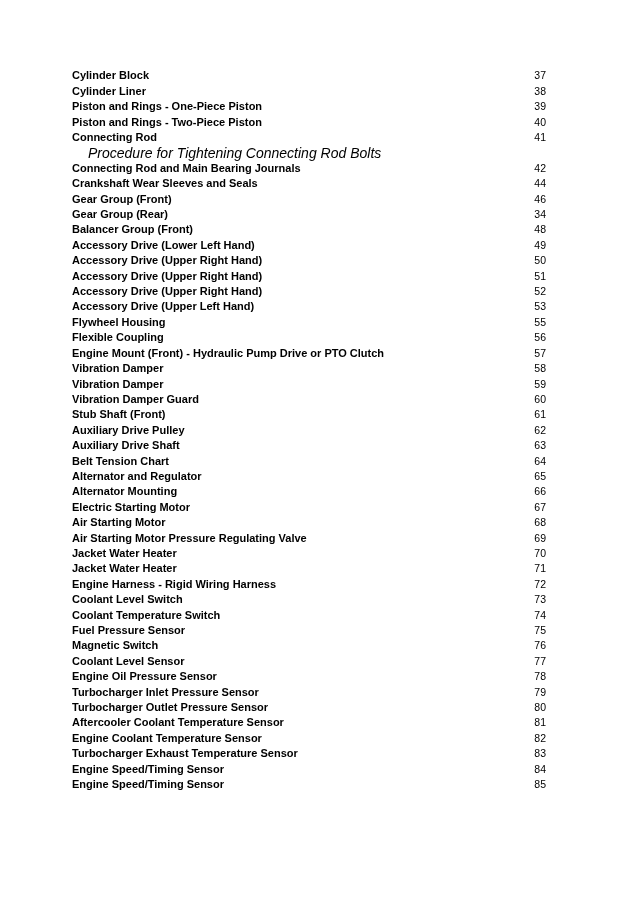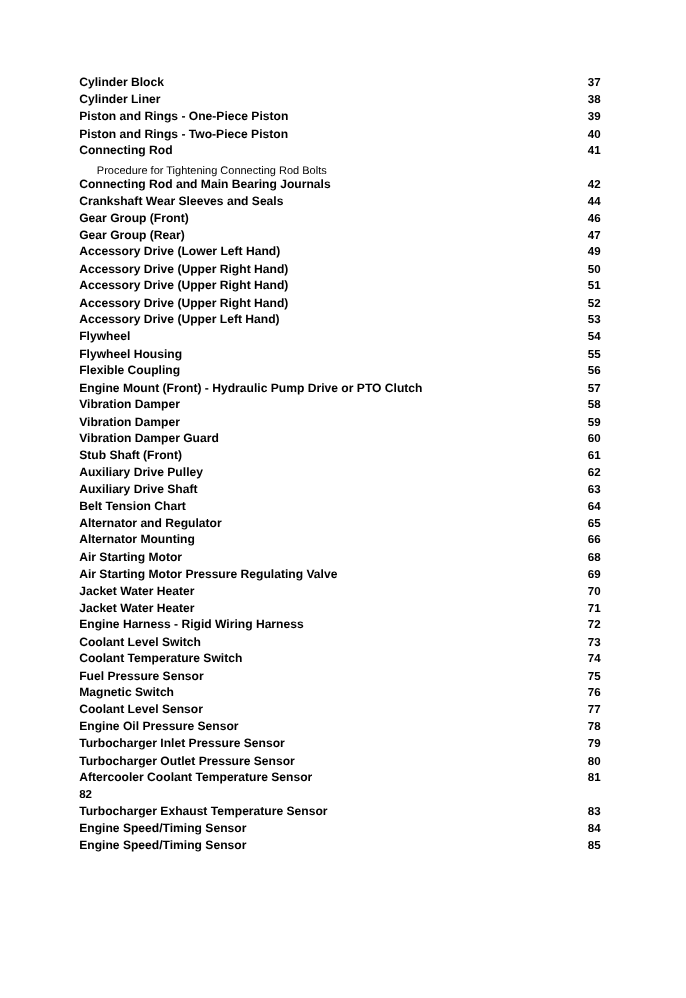--- a/index.html
+++ b/index.html
@@ -23,43 +23,44 @@
   }
   .toc {
     position: absolute;
     left: 72px;
     top: 68.4px;
     width: 474px;
   }
   .toc-row {
     display: flex;
     justify-content: space-between;
-    align-items: flex-end;
+    align-items: center;
     height: 15.42px;
     overflow: visible;
     white-space: nowrap;
   }
   .toc-title {
     font-size: 11px;
     font-weight: 700;
     color: #000000;
     line-height: 15.42px;
     letter-spacing: 0;
   }
   .toc-page {
     font-size: 10.5px;
-    font-weight: 700;
+    font-weight: 400;
     color: #000000;
     line-height: 15.42px;
   }
   .toc-row.sub .toc-title {
-    font-size: 10px;
+    font-size: 14px;
     font-weight: 400;
     line-height: 11px;
     padding-left: 16px;
+    font-style: italic;
   }
 </style>
 </head>
 <body>
 
 <div class="page">
   <div class="toc">
       <div class="toc-row">
         <span class="toc-title">Cylinder Block</span>
         <span class="toc-page">37</span>
@@ -91,21 +92,25 @@
       <div class="toc-row">
         <span class="toc-title">Crankshaft Wear Sleeves and Seals</span>
         <span class="toc-page">44</span>
       </div>
       <div class="toc-row">
         <span class="toc-title">Gear Group (Front)</span>
         <span class="toc-page">46</span>
       </div>
       <div class="toc-row">
         <span class="toc-title">Gear Group (Rear)</span>
-        <span class="toc-page">47</span>
+        <span class="toc-page">34</span>
+      </div>
+      <div class="toc-row">
+        <span class="toc-title">Balancer Group (Front)</span>
+        <span class="toc-page">48</span>
       </div>
       <div class="toc-row">
         <span class="toc-title">Accessory Drive (Lower Left Hand)</span>
         <span class="toc-page">49</span>
       </div>
       <div class="toc-row">
         <span class="toc-title">Accessory Drive (Upper Right Hand)</span>
         <span class="toc-page">50</span>
       </div>
       <div class="toc-row">
@@ -114,24 +119,20 @@
       </div>
       <div class="toc-row">
         <span class="toc-title">Accessory Drive (Upper Right Hand)</span>
         <span class="toc-page">52</span>
       </div>
       <div class="toc-row">
         <span class="toc-title">Accessory Drive (Upper Left Hand)</span>
         <span class="toc-page">53</span>
       </div>
       <div class="toc-row">
-        <span class="toc-title">Flywheel</span>
-        <span class="toc-page">54</span>
-      </div>
-      <div class="toc-row">
         <span class="toc-title">Flywheel Housing</span>
         <span class="toc-page">55</span>
       </div>
       <div class="toc-row">
         <span class="toc-title">Flexible Coupling</span>
         <span class="toc-page">56</span>
       </div>
       <div class="toc-row">
         <span class="toc-title">Engine Mount (Front) - Hydraulic Pump Drive or PTO Clutch</span>
         <span class="toc-page">57</span>
@@ -166,20 +167,24 @@
       </div>
       <div class="toc-row">
         <span class="toc-title">Alternator and Regulator</span>
         <span class="toc-page">65</span>
       </div>
       <div class="toc-row">
         <span class="toc-title">Alternator Mounting</span>
         <span class="toc-page">66</span>
       </div>
       <div class="toc-row">
+        <span class="toc-title">Electric Starting Motor</span>
+        <span class="toc-page">67</span>
+      </div>
+      <div class="toc-row">
         <span class="toc-title">Air Starting Motor</span>
         <span class="toc-page">68</span>
       </div>
       <div class="toc-row">
         <span class="toc-title">Air Starting Motor Pressure Regulating Valve</span>
         <span class="toc-page">69</span>
       </div>
       <div class="toc-row">
         <span class="toc-title">Jacket Water Heater</span>
         <span class="toc-page">70</span>
@@ -222,20 +227,21 @@
       </div>
       <div class="toc-row">
         <span class="toc-title">Turbocharger Outlet Pressure Sensor</span>
         <span class="toc-page">80</span>
       </div>
       <div class="toc-row">
         <span class="toc-title">Aftercooler Coolant Temperature Sensor</span>
         <span class="toc-page">81</span>
       </div>
       <div class="toc-row">
+        <span class="toc-title">Engine Coolant Temperature Sensor</span>
         <span class="toc-page">82</span>
       </div>
       <div class="toc-row">
         <span class="toc-title">Turbocharger Exhaust Temperature Sensor</span>
         <span class="toc-page">83</span>
       </div>
       <div class="toc-row">
         <span class="toc-title">Engine Speed/Timing Sensor</span>
         <span class="toc-page">84</span>
       </div>

